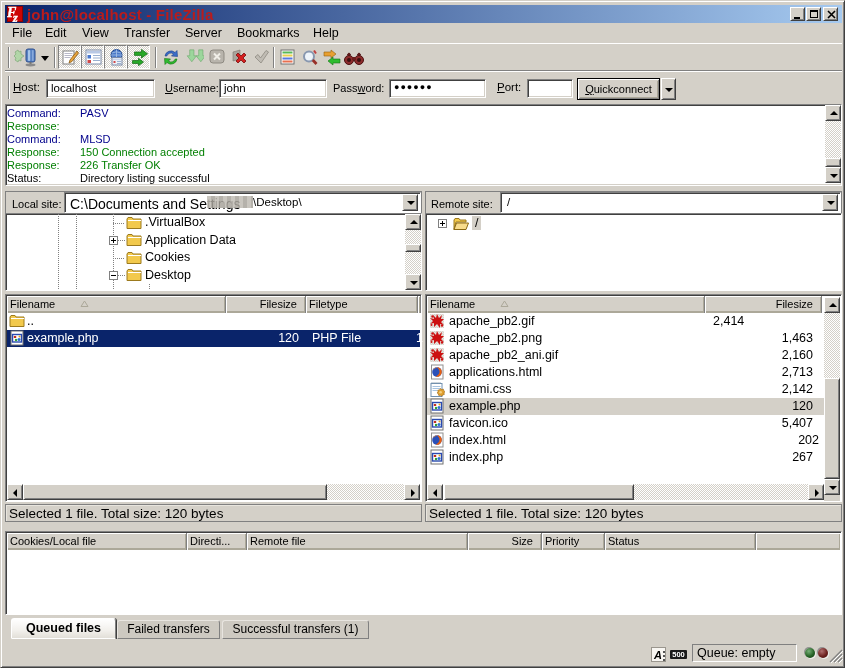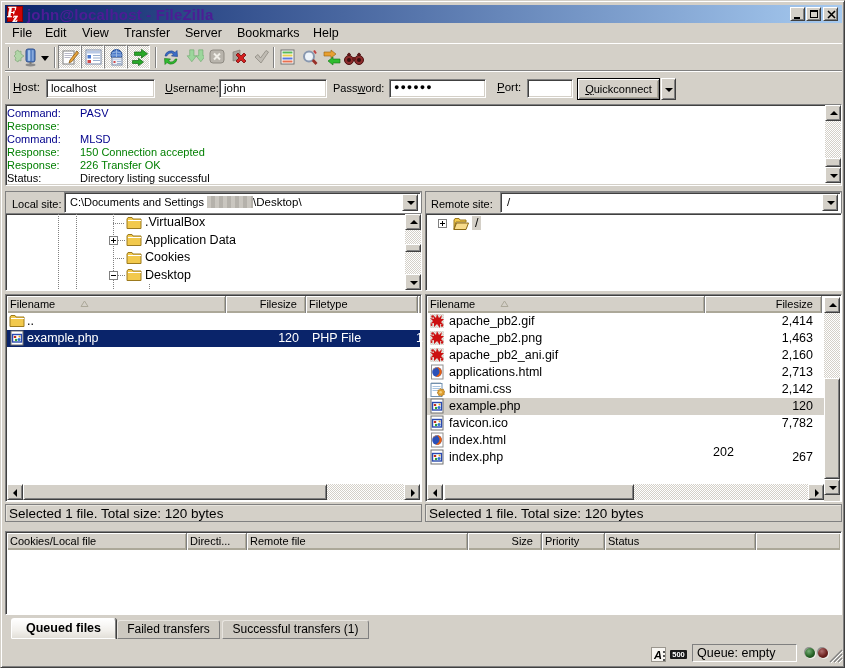--- a/index.html
+++ b/index.html
@@ -38,21 +38,21 @@
 <body>
 <div id="win">
 
 <div class="abs" style="left:4px;top:4px;width:837px;height:18px;background:linear-gradient(to right,#0A246A,#A6CAF0);"></div>
 <div class="abs" style="left:6px;top:5px;width:16px;height:16px;background:#CC0404;border:1px solid #8a0202;color:#fff;">
   <svg width="16" height="16" viewBox="0 0 16 16" style="position:absolute;left:-1px;top:-1px;">
         <text x="0" y="11" font-size="14" font-weight="bold" font-style="italic" fill="#fff" stroke="#fff" stroke-width="0.4" font-family="Liberation Serif">F</text>
         <text x="6" y="15.5" font-size="12" font-weight="bold" font-style="italic" fill="#fff" stroke="#fff" stroke-width="0.4" font-family="Liberation Serif">z</text>
       </svg>
 </div>
-<div class="abs" style="left:26px;top:5px;font-size:15px;font-weight:bold;color:#4c1d95;letter-spacing:0.2px;">john@localhost - FileZilla</div>
+<div class="abs" style="left:26px;top:5px;font-size:15px;font-weight:bold;color:#b91c1c;letter-spacing:0.2px;">john@localhost - FileZilla</div>
 
 <div class="abs raised" style="left:789px;top:6px;width:15px;height:14px;background:#D4D0C8;">
   <div class="abs" style="left:3px;top:9px;width:6px;height:2px;background:#000;"></div>
     </div>
 <div class="abs raised" style="left:805px;top:6px;width:15px;height:14px;background:#D4D0C8;">
   <div class="abs" style="left:3px;top:2px;width:8px;height:8px;border:1px solid #000;border-top-width:2px;"></div>
     </div>
 <div class="abs raised" style="left:822px;top:6px;width:15px;height:14px;background:#D4D0C8;">
   <svg class="abs" style="left:3px;top:2px;" width="9" height="9" viewBox="0 0 9 9">
         <path d="M1 1 L8 8 M8 1 L1 8" stroke="#000" stroke-width="1.6"></path>
@@ -213,21 +213,21 @@
           <div class="arr" style="left:4px;top:6px;border-left:4px solid transparent;border-right:4px solid transparent;border-top:4px solid #000;"></div>
         </div>
   </div>
 </div>
 
 <div id="panes">
 
   <div class="abs" style="left:4px;top:190px;width:417px;height:100px;border:1px solid #808080;border-bottom:none;background:#D4D0C8;"></div>
   <span class="abs" style="left:11px;top:197px;font-size:11px;">Local site:</span>
   <div class="abs" style="left:63px;top:191px;width:357px;height:21px;background:#fff;border:1px solid;border-color:#808080 #fff #fff #808080;box-shadow:inset 1px 1px 0 #404040;">
-    <span class="abs" style="left:5px;top:3px;font-size:11px;white-space:pre;">C:\Documents and Settings</span>
+    <span class="abs" style="left:5px;top:3px;font-size:14px;white-space:pre;">C:\Documents and Settings</span>
     <div class="abs" style="left:142px;top:3px;width:46px;height:12px;background:repeating-linear-gradient(90deg,#c0bcb4 0 4px,#a8a49c 4px 8px);opacity:0.85;"></div>
     <span class="abs" style="left:188px;top:3px;font-size:11.5px;white-space:pre;">\Desktop\</span>
     <div class="abs raised" style="right:2px;top:1px;width:16px;height:17px;background:#D4D0C8;">
       <div class="arr" style="left:4px;top:6px;border-left:4px solid transparent;border-right:4px solid transparent;border-top:4px solid #000;"></div>
     </div>
   </div>
 
   <div class="abs" style="left:4px;top:212px;width:417px;height:78px;background:#fff;border:1px solid;border-color:#808080 #fff #fff #808080;box-shadow:inset 1px 1px 0 #404040;">
     <div class="abs" style="left:0;top:0;width:415px;height:76px;overflow:hidden;">
 
@@ -367,21 +367,21 @@
     <div class="trow" style="left:426px;top:312px;width:397px;">
       <svg class="ticon" style="left:2px;top:0px;" viewBox="0 0 16 16">
             <rect x="1" y="1" width="14" height="14" fill="#e8e6e0"></rect>
             <rect x="1" y="1" width="14" height="14" fill="url(#chk)" opacity="0.5"></rect>
             <path d="M8 1 L10 5 L13 2 L12 6 L15 6 L12 9 L15 12 L11 11 L11 15 L8 11 L5 14 L5 10 L1 11 L4 8 L1 5 L5 6 L4 2 L7 5 Z" fill="#CC1111"></path>
             <circle cx="3.5" cy="3.5" r="1.2" fill="#CC1111"></circle>
             <circle cx="13" cy="12.5" r="1.2" fill="#CC1111"></circle>
             <circle cx="2.5" cy="12" r="1" fill="#CC1111"></circle>
           </svg>
       <span class="abs" style="left:22px;">apache_pb2.gif</span>
-          <span class="abs" style="left:286px;width:100px;text-align:right;">2,414</span>
+          <span class="abs" style="left:286px;width:100px;text-align:left;">2,414</span>
         </div>
     <div class="trow" style="left:426px;top:329px;width:397px;">
       <svg class="ticon" style="left:2px;top:0px;" viewBox="0 0 16 16">
             <rect x="1" y="1" width="14" height="14" fill="#e8e6e0"></rect>
             <rect x="1" y="1" width="14" height="14" fill="url(#chk)" opacity="0.5"></rect>
             <path d="M8 1 L10 5 L13 2 L12 6 L15 6 L12 9 L15 12 L11 11 L11 15 L8 11 L5 14 L5 10 L1 11 L4 8 L1 5 L5 6 L4 2 L7 5 Z" fill="#CC1111"></path>
             <circle cx="3.5" cy="3.5" r="1.2" fill="#CC1111"></circle>
             <circle cx="13" cy="12.5" r="1.2" fill="#CC1111"></circle>
             <circle cx="2.5" cy="12" r="1" fill="#CC1111"></circle>
           </svg>
@@ -436,31 +436,31 @@
     <div class="trow" style="left:426px;top:414px;width:397px;">
       <svg class="ticon" style="left:2px;top:0px;" viewBox="0 0 16 16">
             <rect x="2" y="1" width="12" height="14" fill="#fff" stroke="#707070"></rect>
             <rect x="3.5" y="4.5" width="9" height="7.5" fill="#fff" stroke="#2a4ab0" stroke-width="1.4"></rect>
             <rect x="4.8" y="6" width="2.4" height="2" fill="#c03020"></rect>
             <circle cx="10" cy="9.5" r="1.5" fill="#2a70d0"></circle>
             <circle cx="7" cy="10" r="1.2" fill="#30a030"></circle>
             <circle cx="10.5" cy="6.5" r="1" fill="#e0a020"></circle>
           </svg>
       <span class="abs" style="left:22px;">favicon.ico</span>
-          <span class="abs" style="left:286px;width:100px;text-align:right;">7,782</span>
+          <span class="abs" style="left:286px;width:100px;text-align:right;">5,407</span>
         </div>
     <div class="trow" style="left:426px;top:431px;width:397px;">
       <svg class="ticon" style="left:2px;top:0px;" viewBox="0 0 16 16">
             <rect x="2.5" y="1" width="11.5" height="14" fill="#fff" stroke="#909090"></rect>
             <circle cx="8" cy="8" r="4.8" fill="#2a50b8"></circle>
             <path d="M8 3.2 A4.8 4.8 0 0 1 12.8 8 A4.8 4.8 0 0 1 6.5 12.55 C10 11 11 8.5 10.3 6.5 C9.6 4.6 8.6 3.8 8 3.2" fill="#e86010"></path>
             <path d="M3.4 6.5 C4.5 5 6.5 4.5 8 3.2 C6 3.2 4.2 4.5 3.4 6.5" fill="#e88830"></path>
           </svg>
       <span class="abs" style="left:22px;">index.html</span>
-          <span class="abs" style="left:286px;width:100px;margin-top:12px;">202</span>
+          <span class="abs" style="left:292px;width:100px;text-align:right;">202</span>
         </div>
     <div class="trow" style="left:426px;top:448px;width:397px;">
       <svg class="ticon" style="left:2px;top:0px;" viewBox="0 0 16 16">
             <rect x="2" y="1" width="12" height="14" fill="#fff" stroke="#707070"></rect>
             <rect x="3.5" y="4.5" width="9" height="7.5" fill="#fff" stroke="#2a4ab0" stroke-width="1.4"></rect>
             <rect x="4.8" y="6" width="2.4" height="2" fill="#c03020"></rect>
             <circle cx="10" cy="9.5" r="1.5" fill="#2a70d0"></circle>
             <circle cx="7" cy="10" r="1.2" fill="#30a030"></circle>
             <circle cx="10.5" cy="6.5" r="1" fill="#e0a020"></circle>
           </svg>

